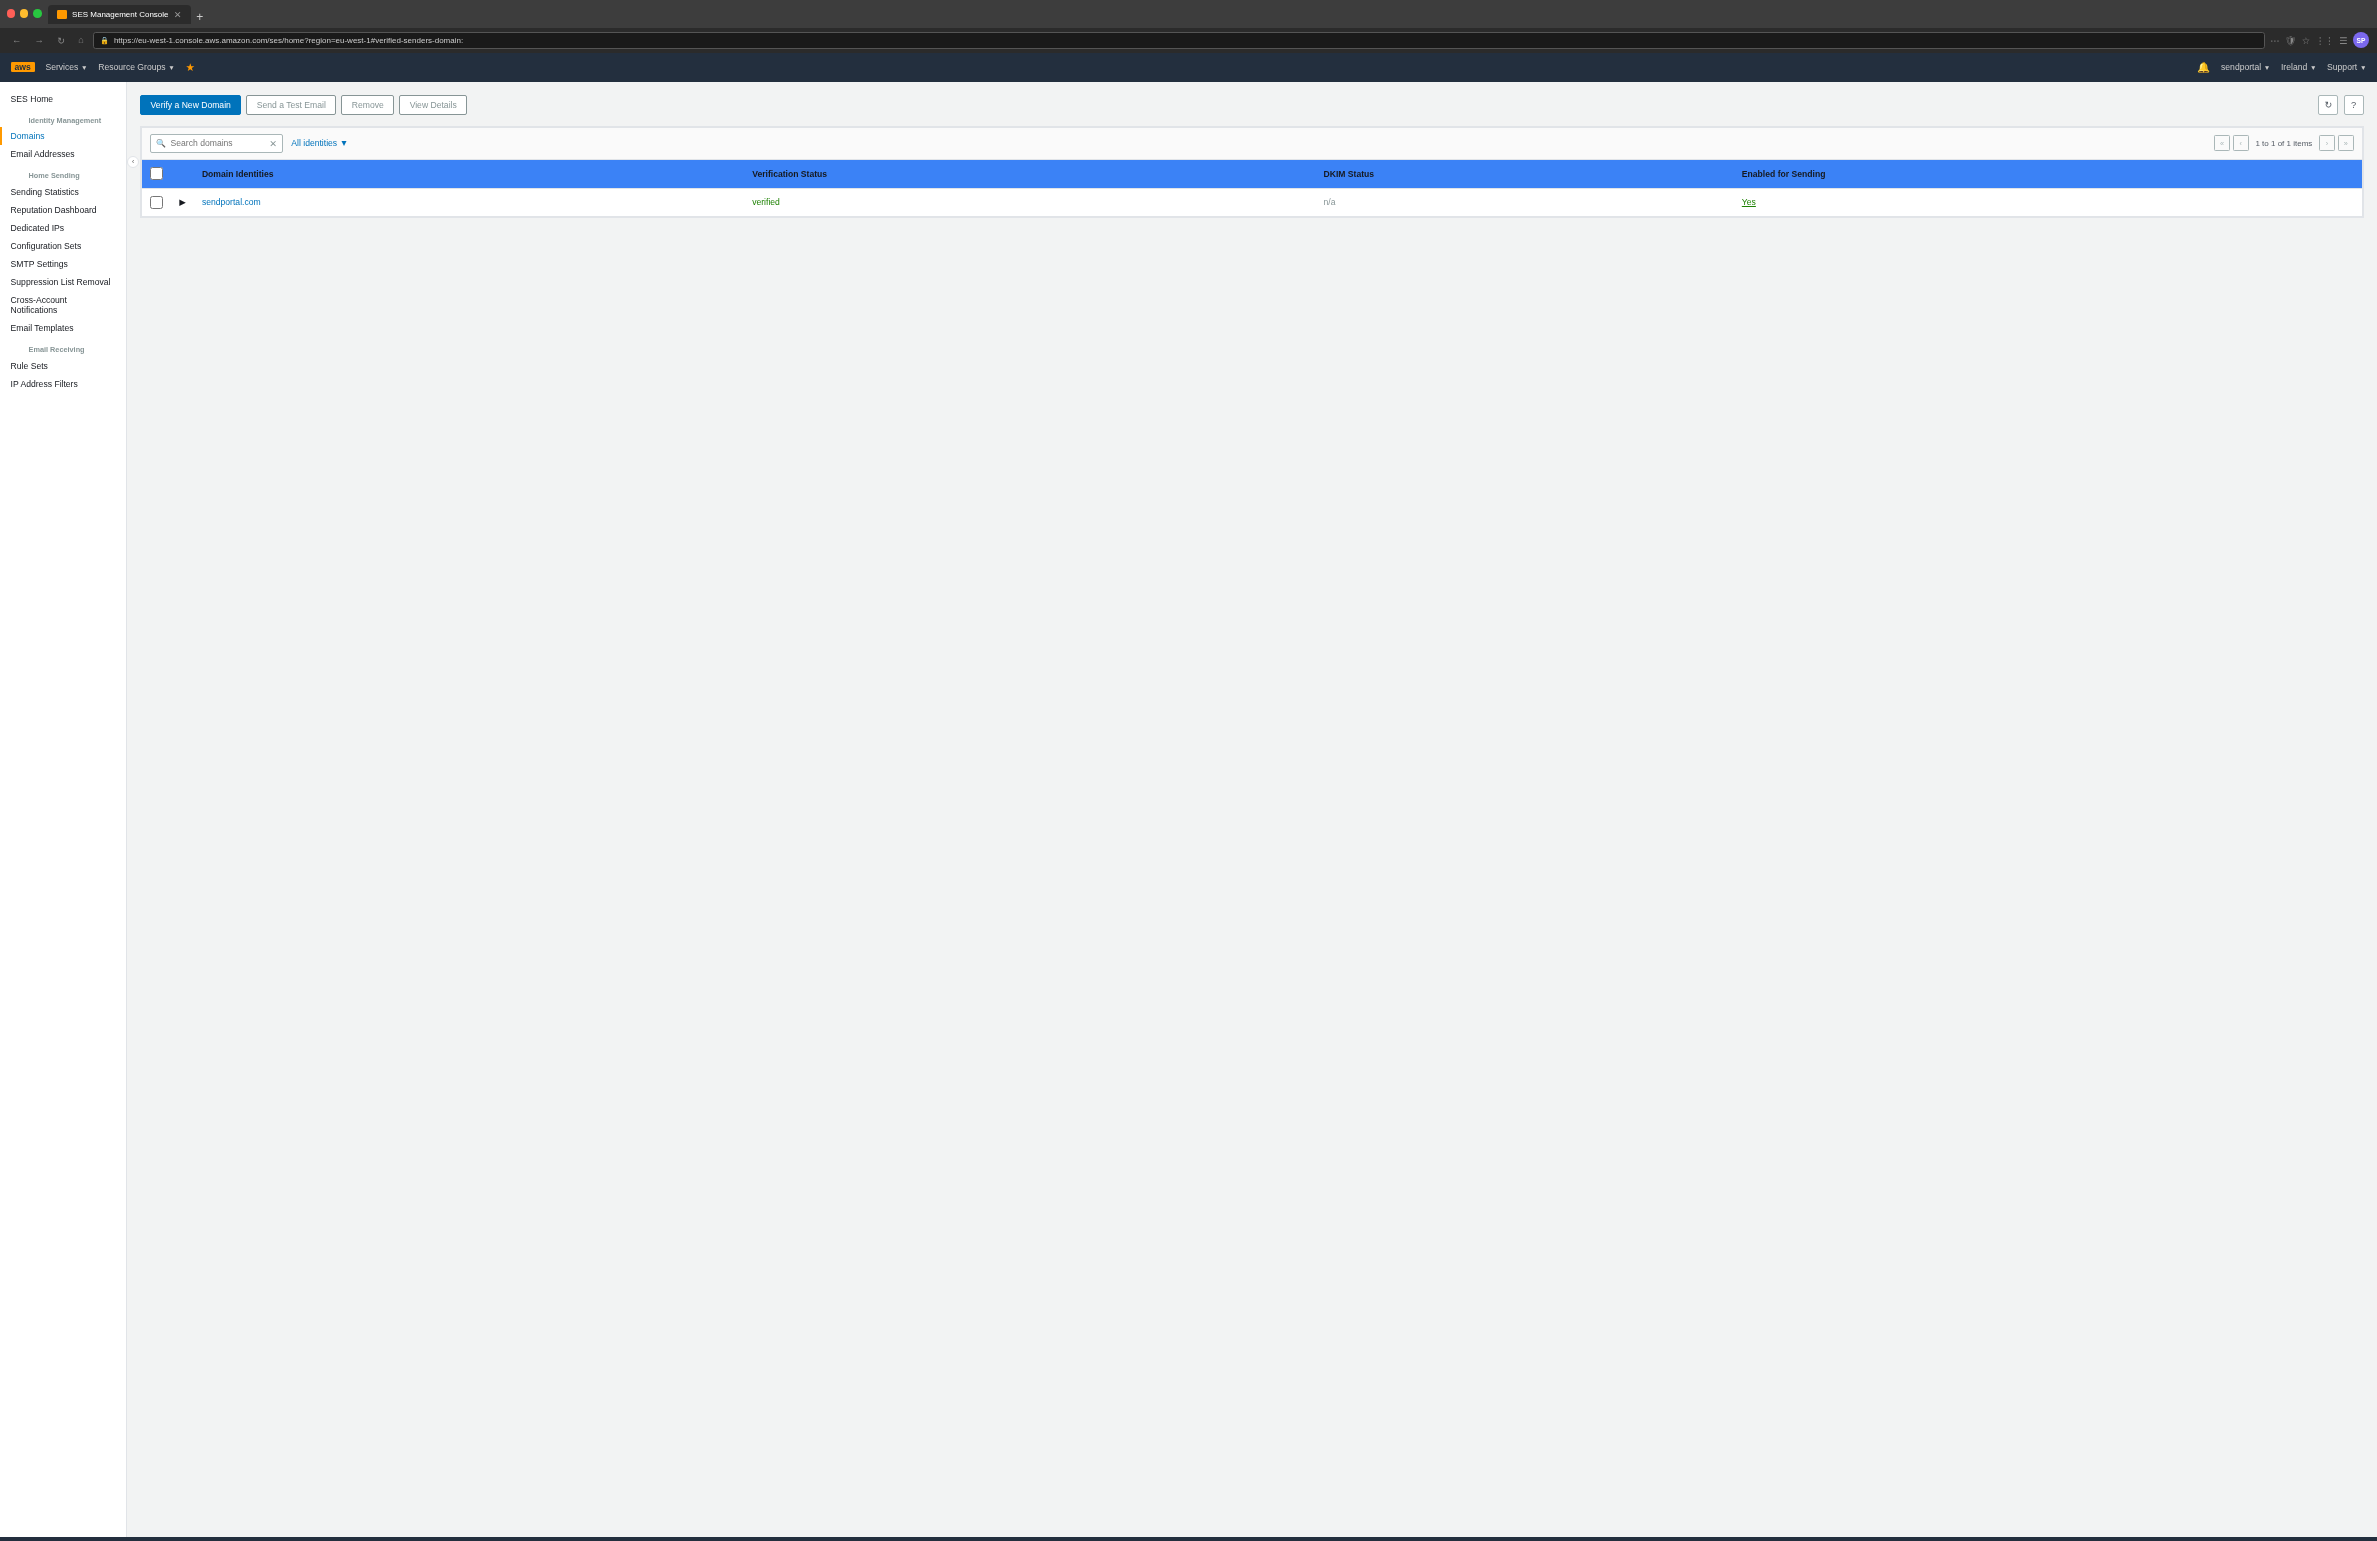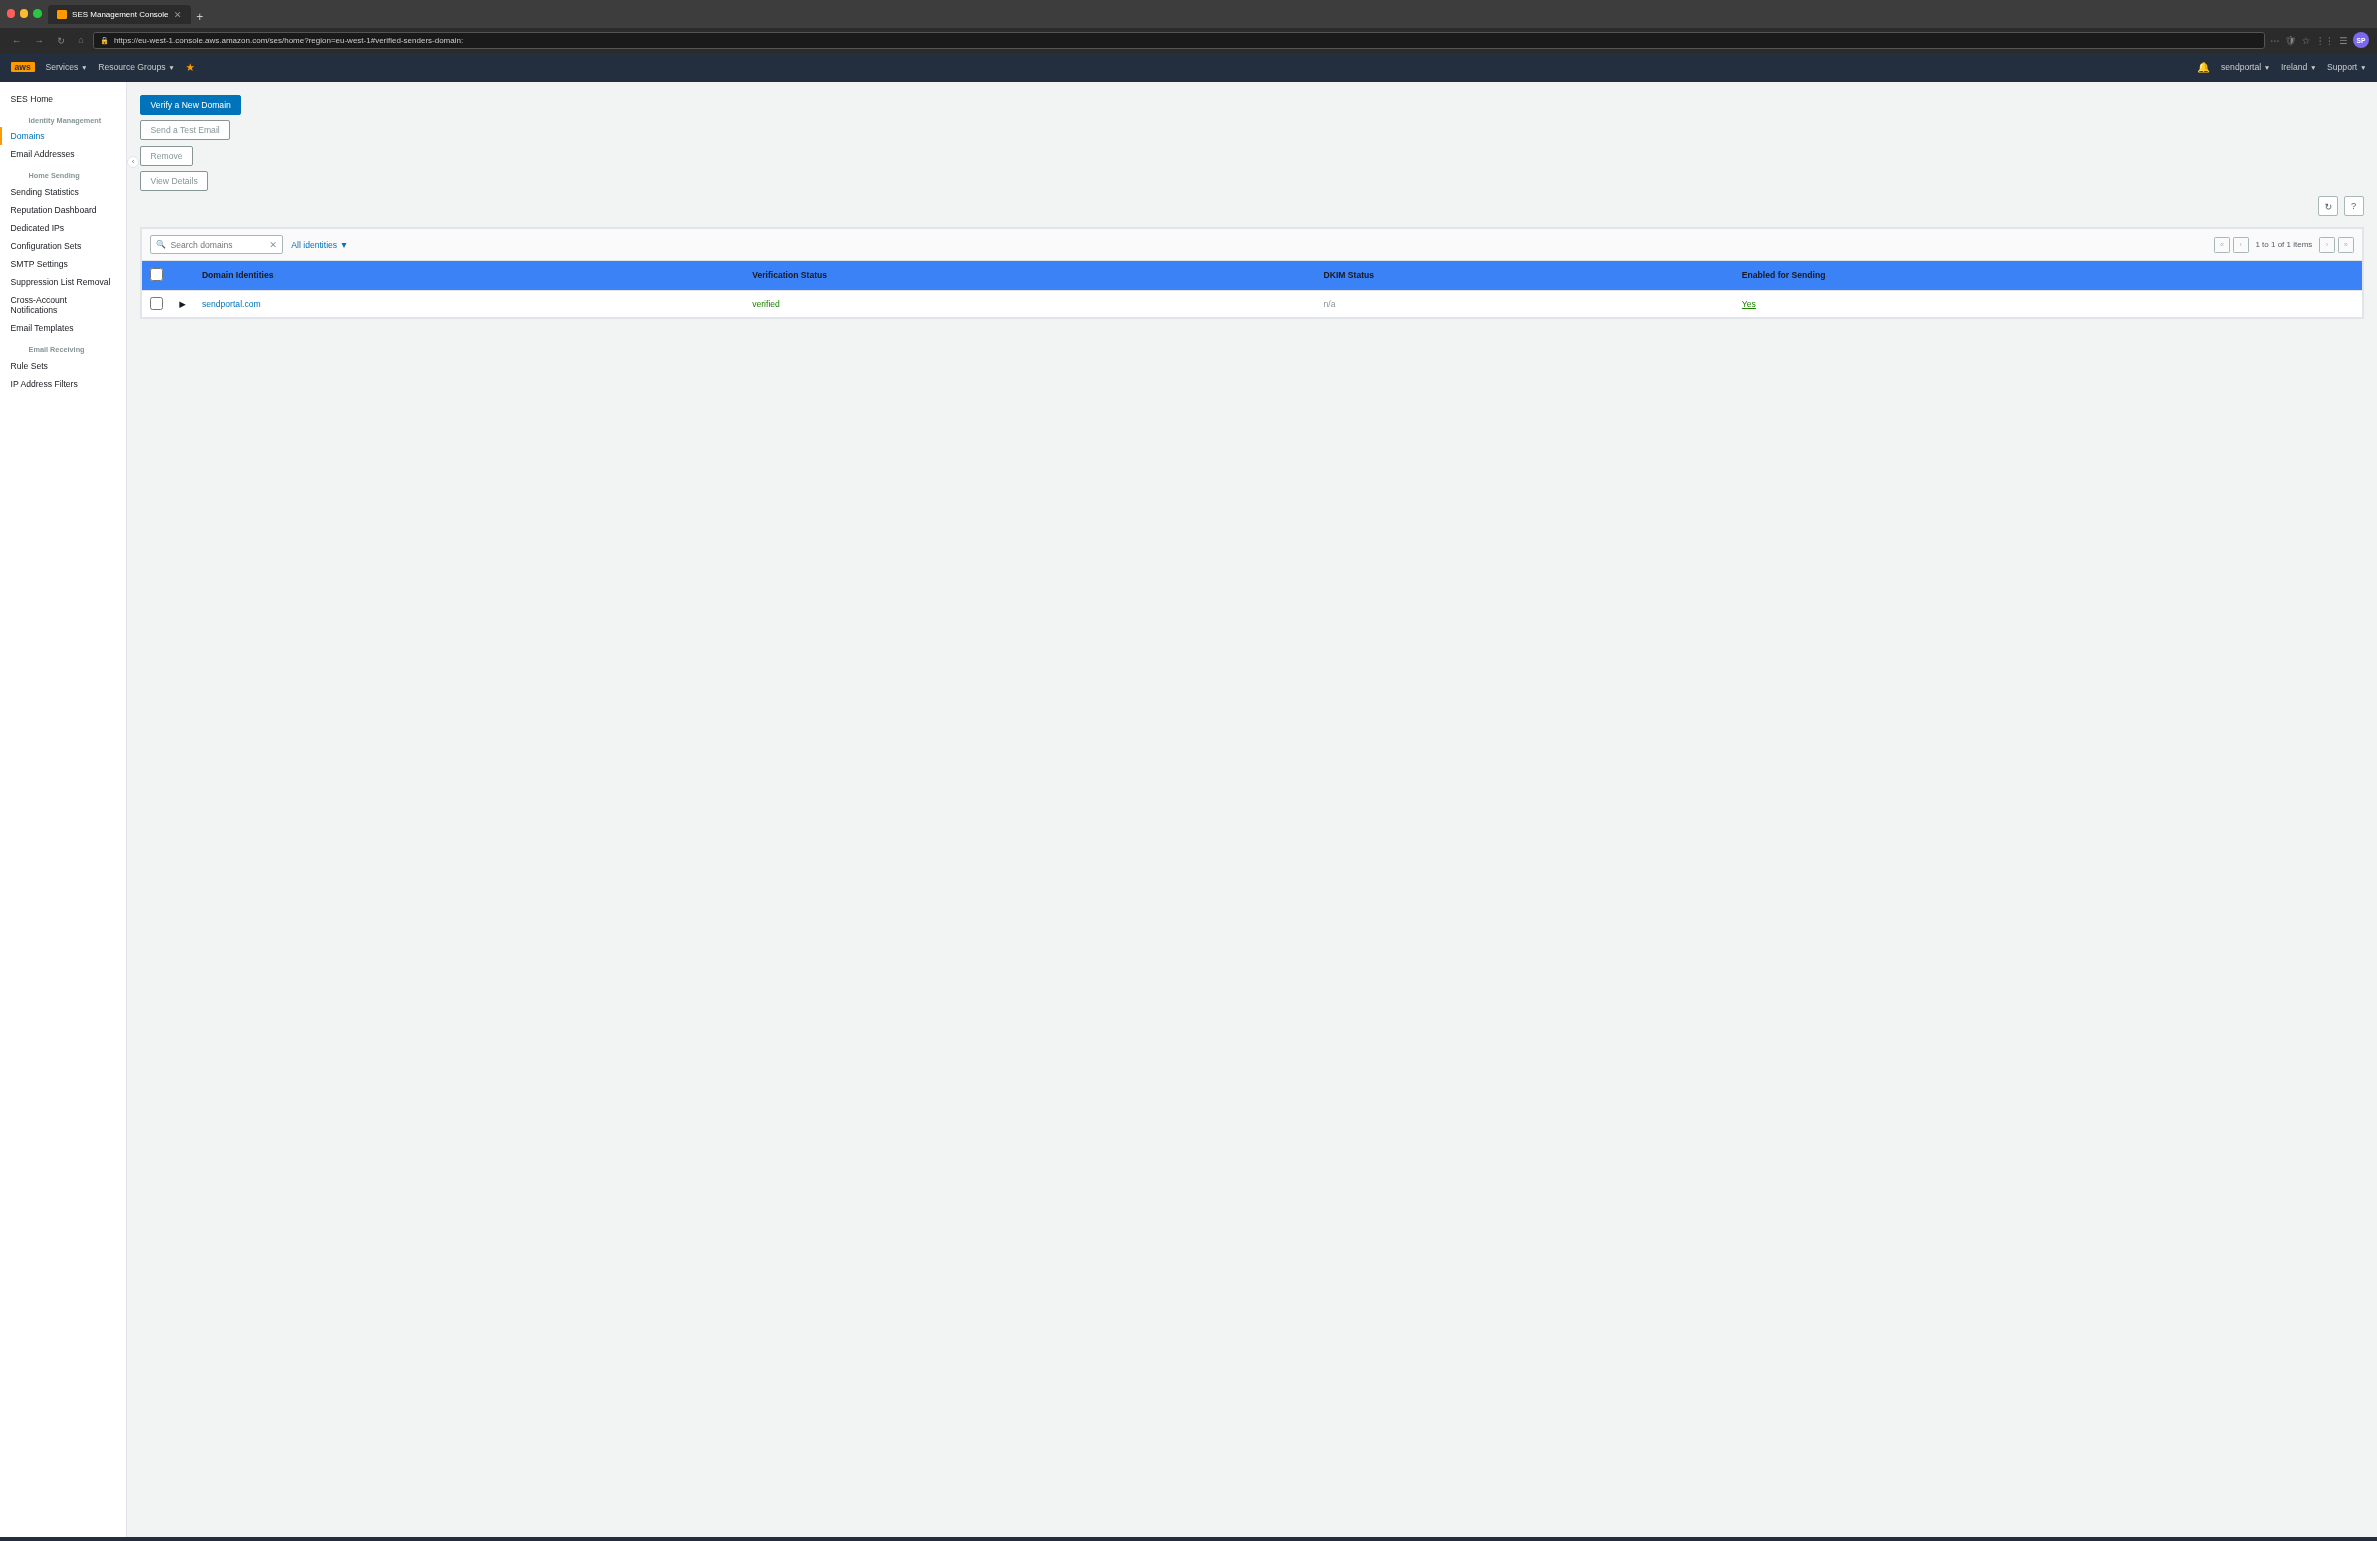--- a/index.html
+++ b/index.html
@@ -44,21 +44,21 @@
     .sidebar-toggle { position: absolute; right: -6.6px; top: 50%; transform: translateY(-50%); width: 12px; height: 12px; background: #fff; border: 0.7px solid #e1e4e8; border-radius: 50%; display: flex; align-items: center; justify-content: center; cursor: pointer; font-size: 6.6px; color: #555; }
     .sidebar-section-title { color: #879596; font-size: 7.3px; font-weight: 600; padding: 8px 10.6px 2.7px; text-transform: none; margin-left: 18px; }
     .sidebar-item { padding: 4px 10.6px; color: #16191f; font-size: 8.6px; cursor: pointer; display: block; text-decoration: none; }
     .sidebar-item.active { color: #0073bb; border-left: 2px solid #ff9900; padding-left: 8.6px; font-weight: 500; }
     .sidebar-home { padding: 4px 10.6px; color: #16191f; font-size: 8.6px; cursor: pointer; font-weight: 500; }
 
     
     .content { flex: 1; padding: 13.3px; background: #f2f3f3; }
 
     
-    .content-toolbar { display: flex; align-items: flex-start; gap: 5.3px; margin-bottom: 10.6px; flex-direction: column; }
+    .content-toolbar { display: flex; align-items: flex-end; gap: 5.3px; margin-bottom: 10.6px; }
     .btn-primary { background: #0073bb; color: white; border: 0.7px solid #0073bb; border-radius: 2px; padding: 4px 9.3px; font-size: 8.6px; cursor: pointer; font-weight: 500; }
     .btn-secondary { background: #fff; color: #16191f; border: 0.7px solid #879596; border-radius: 2px; padding: 4px 9.3px; font-size: 8.6px; cursor: pointer; }
     .btn-secondary:disabled, .btn-secondary.disabled { color: #879596; cursor: default; }
 
     
     .search-filter-row { display: flex; align-items: center; gap: 8px; margin-bottom: 0; padding: 6.6px 8px; background: #fafafa; border: 0.7px solid #e1e4e8; border-bottom: none; }
     .search-box { display: flex; align-items: center; border: 0.7px solid #aab7b8; border-radius: 2px; padding: 2.7px 5.3px; background: #fff; gap: 4px; width: 133px; }
     .search-box input { border: none; outline: none; font-size: 8.6px; width: 100%; background: transparent; }
     .search-icon { color: #879596; font-size: 8px; }
     .clear-icon { color: #879596; cursor: pointer; font-size: 9.3px; }

